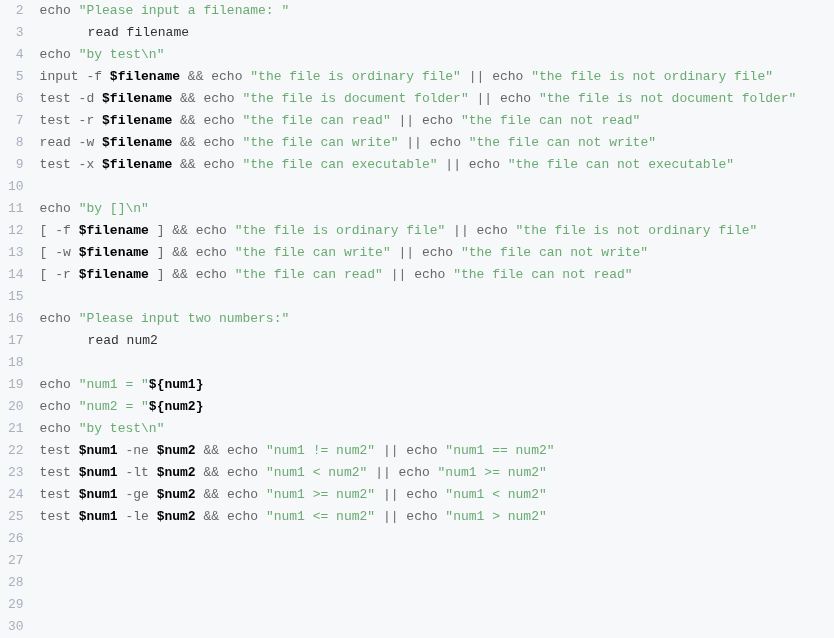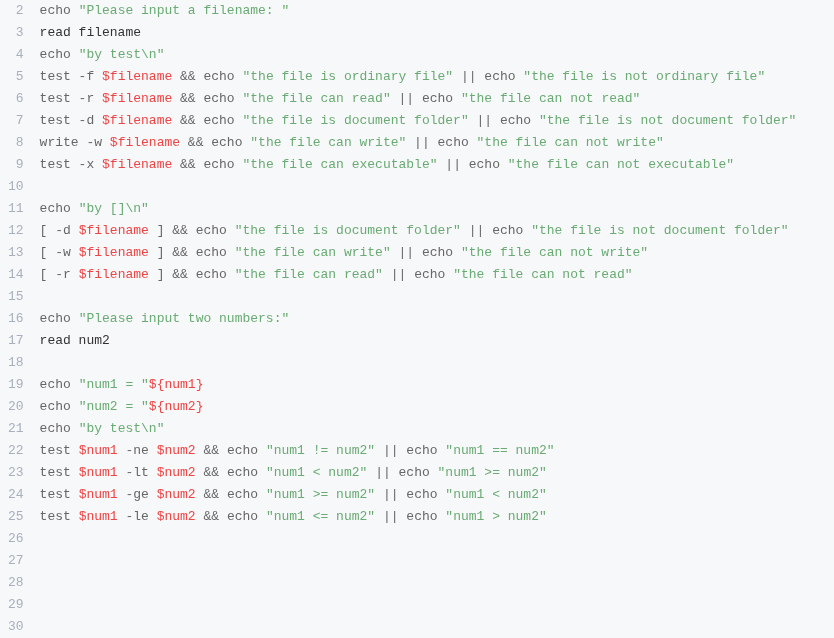--- a/index.html
+++ b/index.html
@@ -32,23 +32,23 @@
       flex: 1;
       padding-left: 4px;
     }
     .code-line {
       height: 22px;
       white-space: pre;
       color: #666;
     }
     .cmd { color: #666; }
     .str { color: #6aab73; }
-    .var { color: #ef4444; }
+    .var { color: #000000; font-weight: bold; }
     .op { color: #666; }
-    .txt { color: #333; }
+    .txt { color: #333; margin-left: 48px; }
   </style>
 </head>
 <body>
 
 <div class="code-container">
   <div class="line-numbers" id="gutter">
       <div>2</div>
       <div>3</div>
       <div>4</div>
       <div>5</div>
@@ -75,28 +75,28 @@
       <div>26</div>
       <div>27</div>
       <div>28</div>
       <div>29</div>
       <div>30</div>
     </div>
   <div class="code-content" id="content">
       <div class="code-line"><span class="cmd">echo </span><span class="str">"Please input a filename: "</span></div>
       <div class="code-line"><span class="txt">read filename</span></div>
       <div class="code-line"><span class="cmd">echo </span><span class="str">"by test\n"</span></div>
-      <div class="code-line"><span class="cmd">test -f </span><span class="var">$filename</span><span class="op"> &amp;&amp; </span><span class="cmd">echo </span><span class="str">"the file is ordinary file"</span><span class="op"> || </span><span class="cmd">echo </span><span class="str">"the file is not ordinary file"</span></div>
+      <div class="code-line"><span class="cmd">input -f </span><span class="var">$filename</span><span class="op"> &amp;&amp; </span><span class="cmd">echo </span><span class="str">"the file is ordinary file"</span><span class="op"> || </span><span class="cmd">echo </span><span class="str">"the file is not ordinary file"</span></div>
+      <div class="code-line"><span class="cmd">test -d </span><span class="var">$filename</span><span class="op"> &amp;&amp; </span><span class="cmd">echo </span><span class="str">"the file is document folder"</span><span class="op"> || </span><span class="cmd">echo </span><span class="str">"the file is not document folder"</span></div>
       <div class="code-line"><span class="cmd">test -r </span><span class="var">$filename</span><span class="op"> &amp;&amp; </span><span class="cmd">echo </span><span class="str">"the file can read"</span><span class="op"> || </span><span class="cmd">echo </span><span class="str">"the file can not read"</span></div>
-      <div class="code-line"><span class="cmd">test -d </span><span class="var">$filename</span><span class="op"> &amp;&amp; </span><span class="cmd">echo </span><span class="str">"the file is document folder"</span><span class="op"> || </span><span class="cmd">echo </span><span class="str">"the file is not document folder"</span></div>
-      <div class="code-line"><span class="cmd">write -w </span><span class="var">$filename</span><span class="op"> &amp;&amp; </span><span class="cmd">echo </span><span class="str">"the file can write"</span><span class="op"> || </span><span class="cmd">echo </span><span class="str">"the file can not write"</span></div>
+      <div class="code-line"><span class="cmd">read -w </span><span class="var">$filename</span><span class="op"> &amp;&amp; </span><span class="cmd">echo </span><span class="str">"the file can write"</span><span class="op"> || </span><span class="cmd">echo </span><span class="str">"the file can not write"</span></div>
       <div class="code-line"><span class="cmd">test -x </span><span class="var">$filename</span><span class="op"> &amp;&amp; </span><span class="cmd">echo </span><span class="str">"the file can executable"</span><span class="op"> || </span><span class="cmd">echo </span><span class="str">"the file can not executable"</span></div>
       <div class="code-line">&nbsp;</div>
       <div class="code-line"><span class="cmd">echo </span><span class="str">"by []\n"</span></div>
-      <div class="code-line"><span class="cmd">[ -d </span><span class="var">$filename</span><span class="cmd"> ] </span><span class="op">&amp;&amp; </span><span class="cmd">echo </span><span class="str">"the file is document folder"</span><span class="op"> || </span><span class="cmd">echo </span><span class="str">"the file is not document folder"</span></div>
+      <div class="code-line"><span class="cmd">[ -f </span><span class="var">$filename</span><span class="cmd"> ] </span><span class="op">&amp;&amp; </span><span class="cmd">echo </span><span class="str">"the file is ordinary file"</span><span class="op"> || </span><span class="cmd">echo </span><span class="str">"the file is not ordinary file"</span></div>
       <div class="code-line"><span class="cmd">[ -w </span><span class="var">$filename</span><span class="cmd"> ] </span><span class="op">&amp;&amp; </span><span class="cmd">echo </span><span class="str">"the file can write"</span><span class="op"> || </span><span class="cmd">echo </span><span class="str">"the file can not write"</span></div>
       <div class="code-line"><span class="cmd">[ -r </span><span class="var">$filename</span><span class="cmd"> ] </span><span class="op">&amp;&amp; </span><span class="cmd">echo </span><span class="str">"the file can read"</span><span class="op"> || </span><span class="cmd">echo </span><span class="str">"the file can not read"</span></div>
       <div class="code-line">&nbsp;</div>
       <div class="code-line"><span class="cmd">echo </span><span class="str">"Please input two numbers:"</span></div>
       <div class="code-line"><span class="txt">read num2</span></div>
       <div class="code-line">&nbsp;</div>
       <div class="code-line"><span class="cmd">echo </span><span class="str">"num1 = "</span><span class="var">${num1}</span></div>
       <div class="code-line"><span class="cmd">echo </span><span class="str">"num2 = "</span><span class="var">${num2}</span></div>
       <div class="code-line"><span class="cmd">echo </span><span class="str">"by test\n"</span></div>
       <div class="code-line"><span class="cmd">test </span><span class="var">$num1</span><span class="cmd"> -ne </span><span class="var">$num2</span><span class="op"> &amp;&amp; </span><span class="cmd">echo </span><span class="str">"num1 != num2"</span><span class="op"> || </span><span class="cmd">echo </span><span class="str">"num1 == num2"</span></div>

